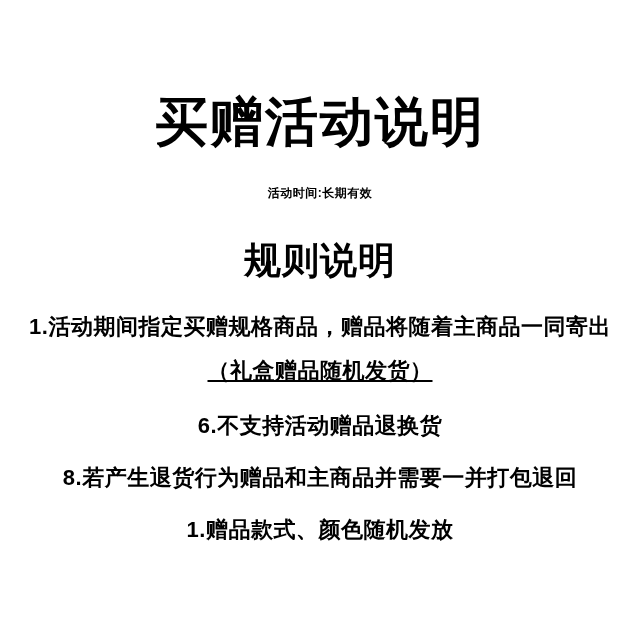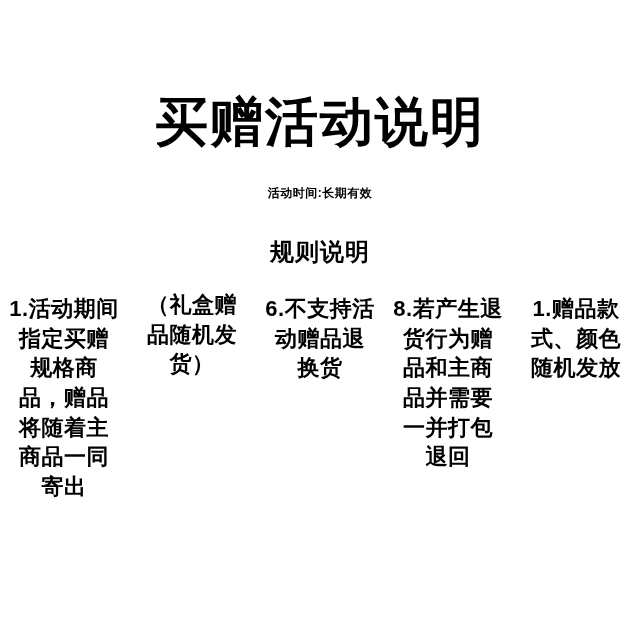--- a/index.html
+++ b/index.html
@@ -34,50 +34,51 @@
     padding: 0 10px;
   }
   .subtitle {
     font-size: 12px;
     font-weight: bold;
     text-align: center;
     margin-top: 32px;
     letter-spacing: 0.5px;
   }
   .section-title {
-    font-size: 24px;
+    font-size: 37px;
     font-weight: bold;
     text-align: left;
     margin-top: 34px;
     letter-spacing: 1px;
   }
   .rules {
     margin-top: 26px;
     width: 100%;
     display: flex;
-    flex-direction: row;
-    align-items: flex-start;
+    flex-direction: column;
+    align-items: flex-end;
   }
   .rule-line {
     font-size: 22px;
     font-weight: bold;
     text-align: center;
     line-height: 1.35;
     margin: 0 0 22px 0;
     width: 100%;
     padding: 0 8px;
     box-sizing: border-box;
     letter-spacing: 0.5px;
   }
   .rule-line.tight {
     margin-bottom: 18px;
   }
   .rule-line.sub {
     margin-top: -4px;
     margin-bottom: 26px;
+    text-decoration: underline;
   }
 </style>
 </head>
 <body>
 
 <div class="page">
 
   <h1 class="main-title">买赠活动说明</h1>
 
   <div class="subtitle">活动时间:长期有效</div>

